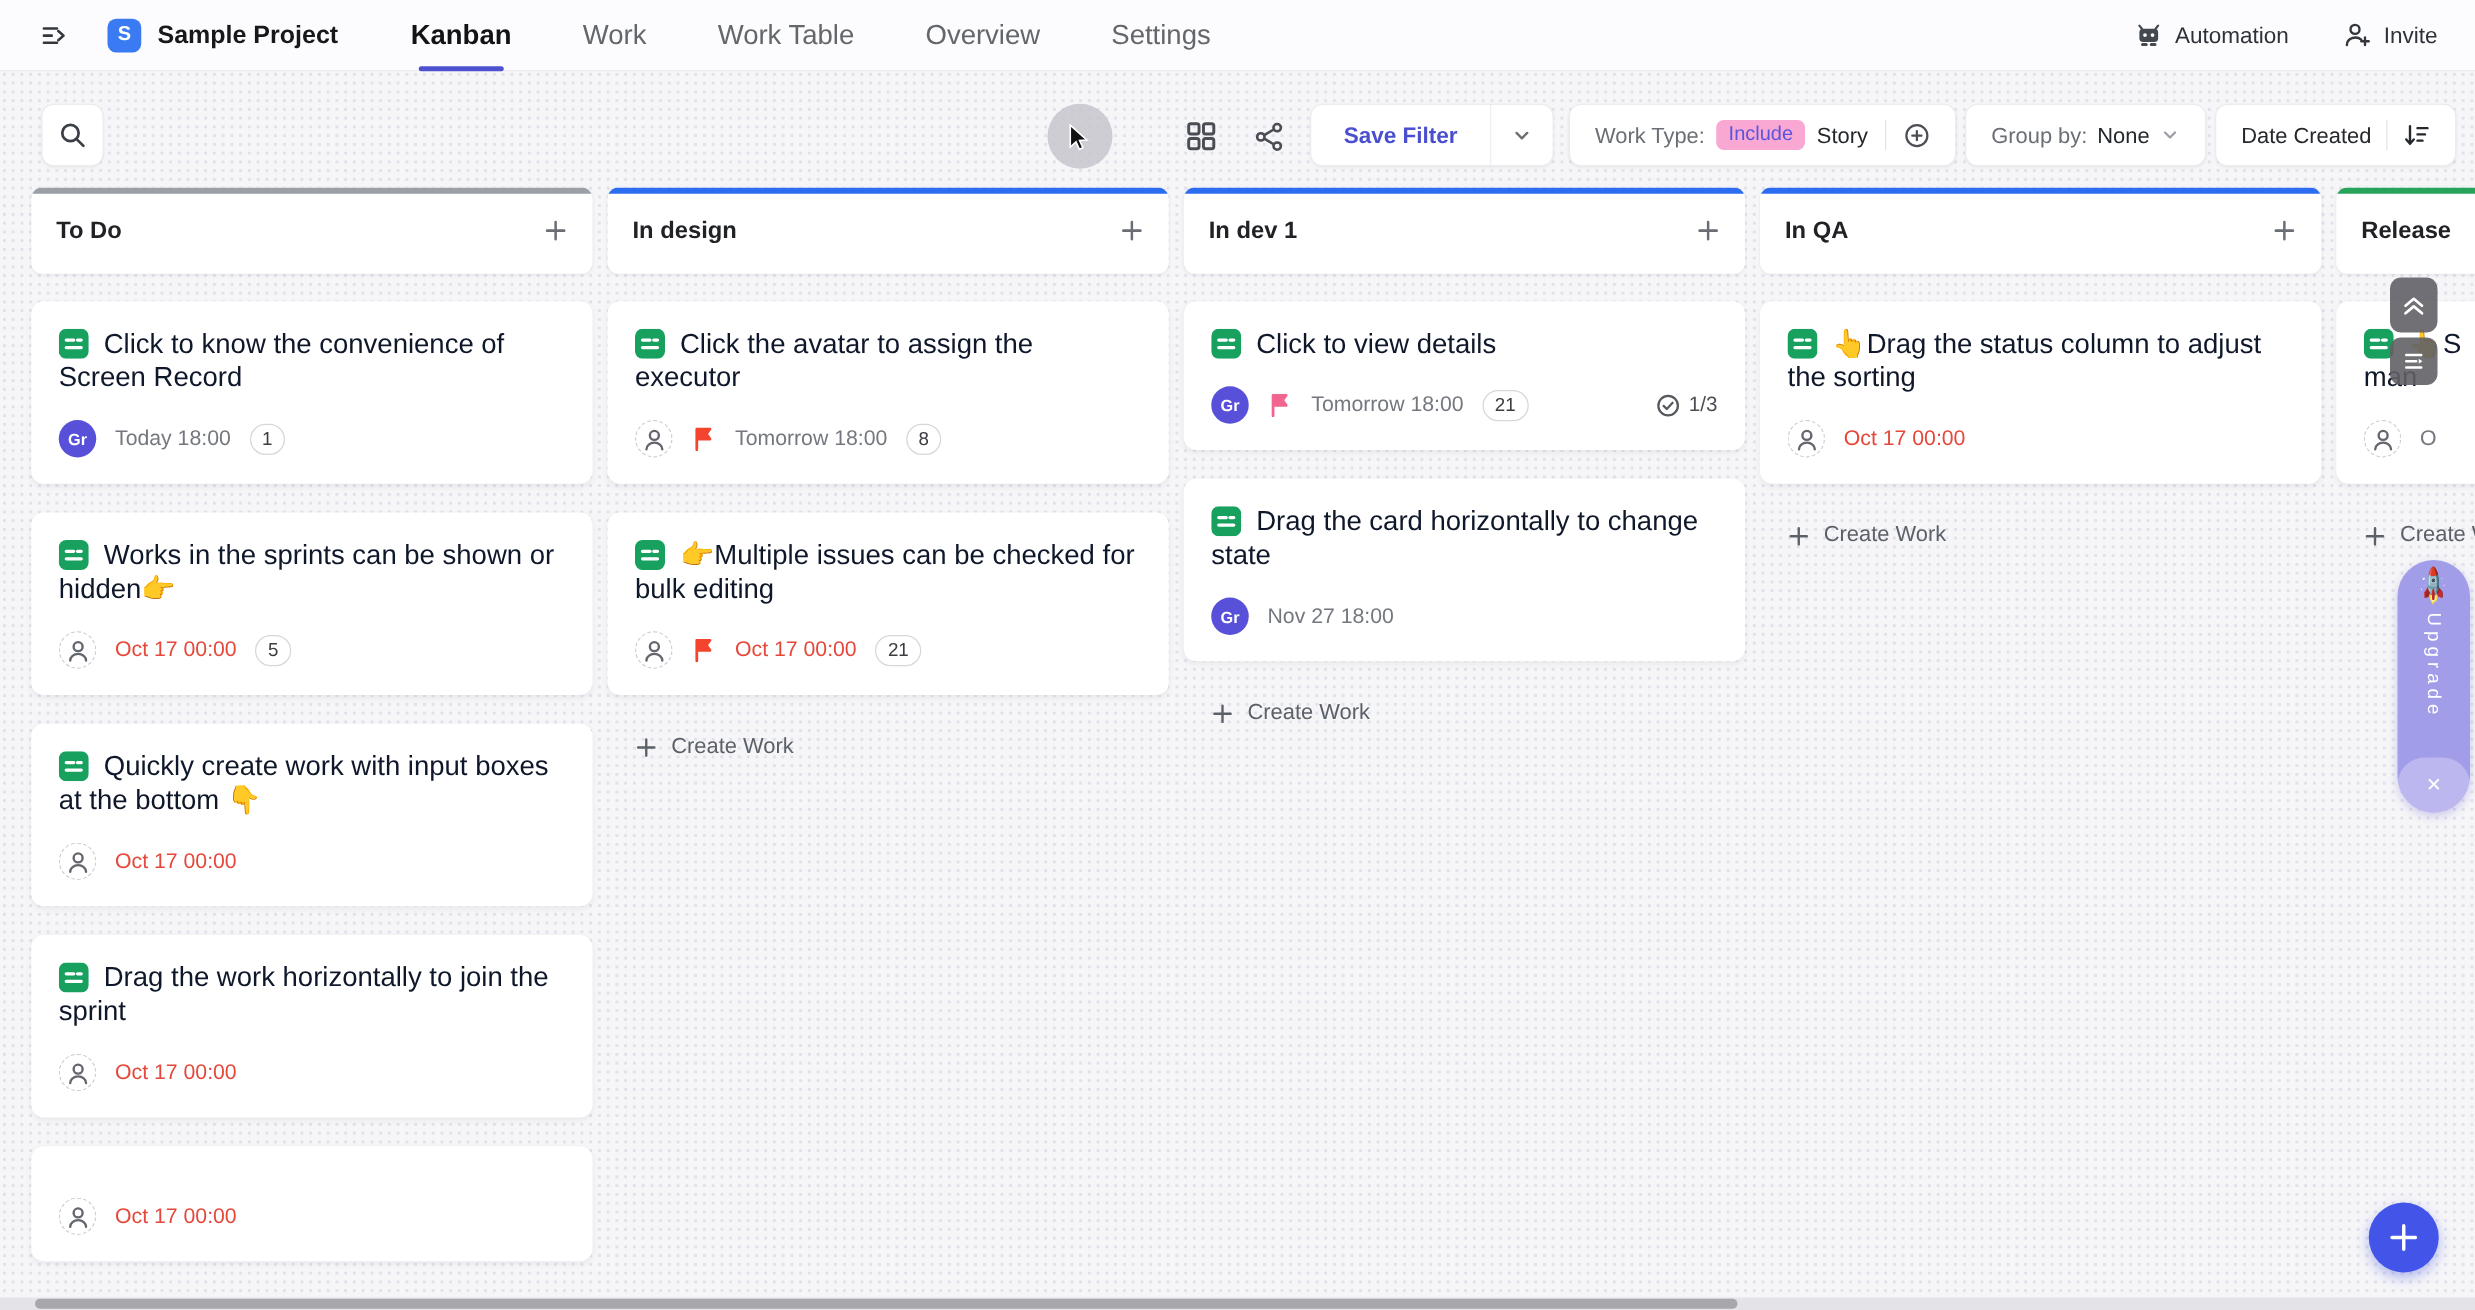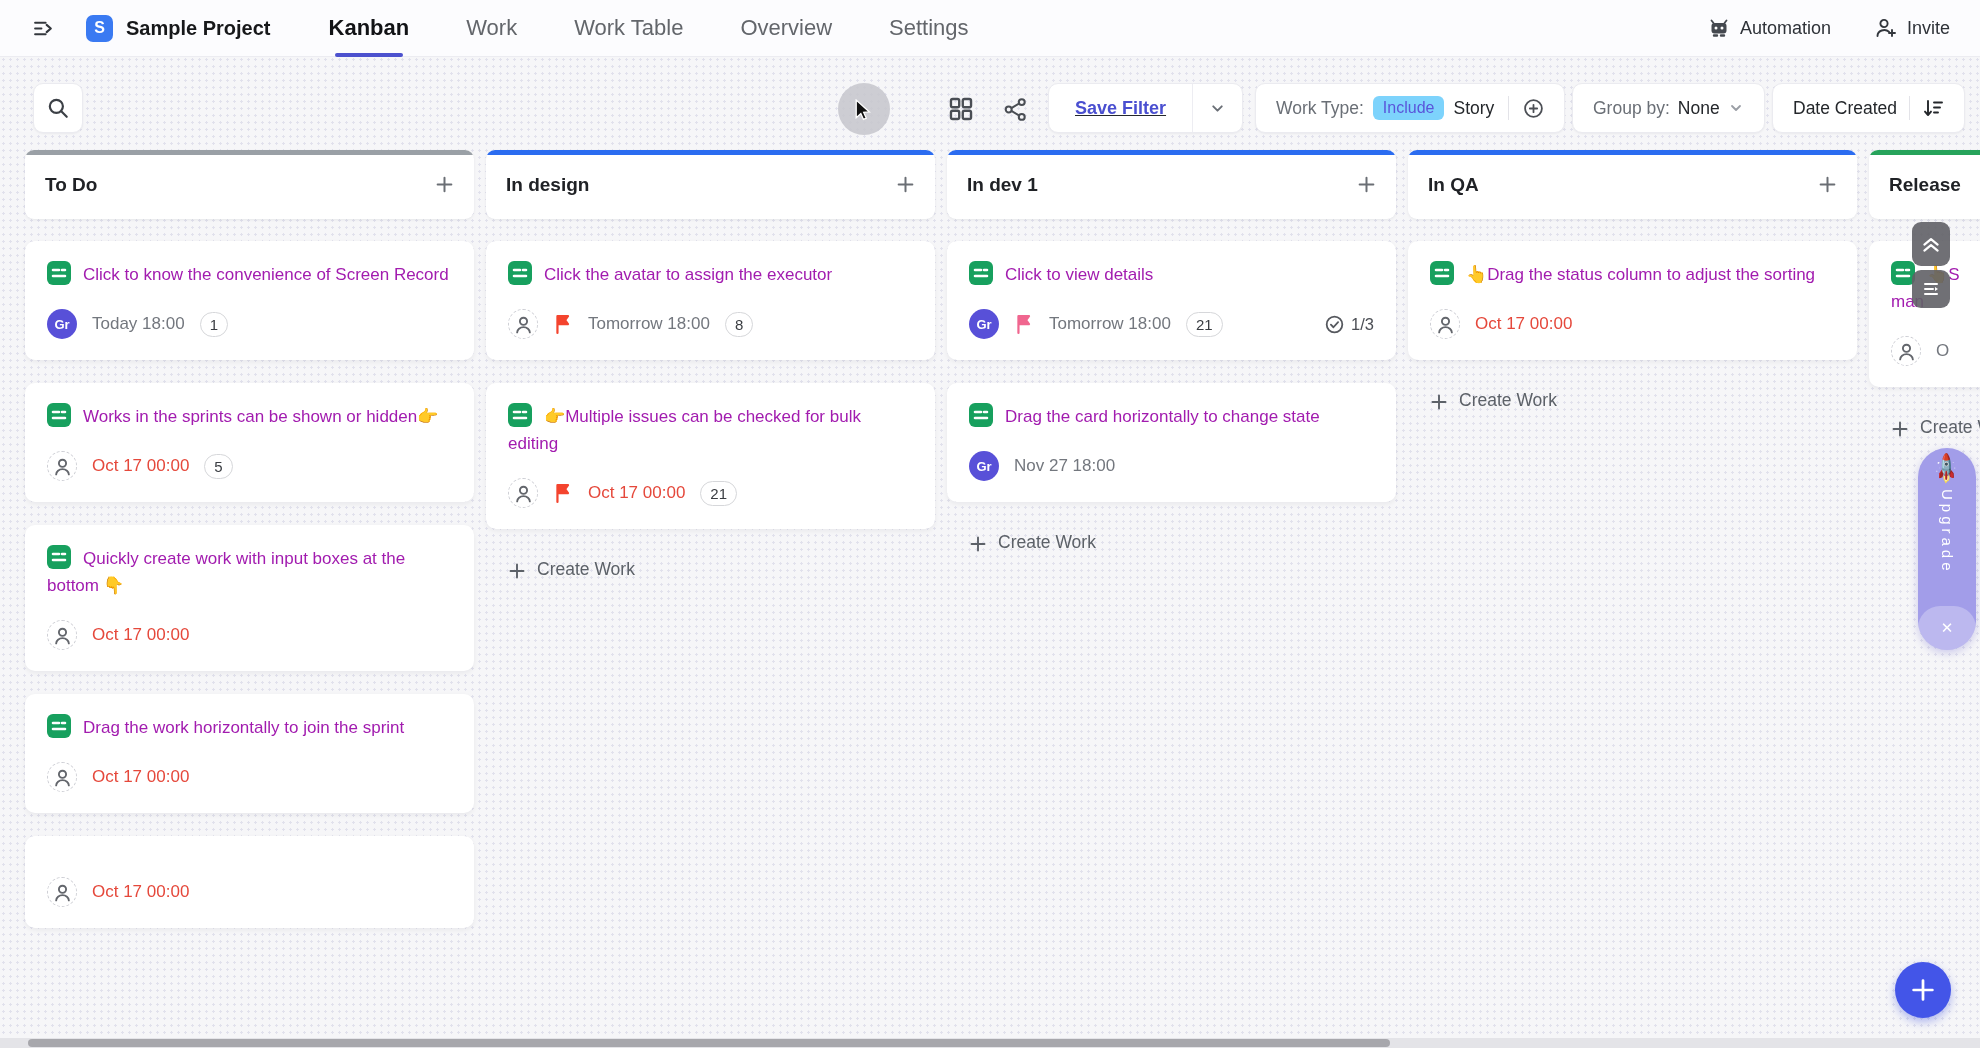--- a/index.html
+++ b/index.html
@@ -38,38 +38,38 @@
   .tb { position:absolute; height:50px; background:#fff; border:1px solid #ebebf0;
         border-radius:10px; box-shadow:0 1px 2px rgba(20,22,40,.05);
         display:flex; align-items:center; font-size:17.5px; color:#24272b; z-index:5; }
   .ghost-ic { position:absolute; z-index:5; display:flex; align-items:center; justify-content:center; cursor:pointer; background:none; border:none; }
   .cursor-spot { position:absolute; left:838px; top:83px; width:52px; height:52px; border-radius:50%;
                  background:rgba(197,197,204,.85); z-index:6; }
   .cursor-spot svg { position:absolute; left:16px; top:16px; }
   .sf-main { padding:0 26px; color:#4a4fd0; font-weight:bold; font-size:18px; }
   .sf-caret { border-left:1px solid #ededf2; padding:0 16px; height:100%; display:flex; align-items:center; color:#6a6f76; }
   .muted { color:#6a6f76; }
-  .chip { background:#7dd3fc; color:#5a55da; font-size:16px; border-radius:6px; padding:3px 10px; margin:0 9px; }
+  .chip { background:#f9a8d4; color:#5a55da; font-size:16px; border-radius:6px; padding:3px 10px; margin:0 9px; }
   .vdiv { width:1px; height:24px; background:#e3e3e8; margin:0 14px; }
   
   .col { position:absolute; top:150px; width:449px; }
   .col-hd {
     position:relative; height:69px; background:#fff; border-radius:9px; overflow:hidden;
     box-shadow:0 1px 3px rgba(20,22,40,.07); display:flex; align-items:center;
     padding:0 20px; margin-bottom:22px;
   }
   .stripe { position:absolute; top:0; left:0; right:0; height:5px; }
   .stripe-gray { background:#9aa0a6; } .stripe-blue { background:#2b6cf0; } .stripe-green { background:#27a35b; }
   .col-title { font-size:19px; font-weight:bold; color:#202226; white-space:nowrap; }
   .col-add { margin-left:auto; background:none; border:none; cursor:pointer; display:flex; }
   .card {
     background:#fff; border-radius:10px; padding:20px 22px; margin-bottom:23px;
     box-shadow:0 2px 5px rgba(20,22,40,.06); cursor:pointer;
   }
-  .card-title { font-size:17px; line-height:27px; color:#a21caf; }
+  .card-title { font-size:22px; line-height:27px; color:#0f172a; }
   .story-ic { display:inline-block; vertical-align:-5px; margin-right:12px; }
   .prewrap { white-space:pre-line; }
   .card-meta { display:flex; align-items:center; gap:15px; margin-top:20px; min-height:32px; }
   .avatar { width:30px; height:30px; border-radius:50%; background:#5850d8; color:#fff;
             font-size:13px; font-weight:bold; display:flex; align-items:center; justify-content:center; cursor:pointer; }
   .avatar-ph { width:30px; height:30px; border-radius:50%; border:1.5px dashed #cdced4;
                display:flex; align-items:center; justify-content:center; cursor:pointer; }
   .date { font-size:17px; }
   .date.red { color:#e5483b; } .date.gray { color:#73777e; }
   .badge { border:1.6px solid #d6d7da; border-radius:999px; padding:3px 9px; min-width:18px;
@@ -222,21 +222,21 @@
     <svg width="26" height="26">
         <use href="#i-grid"></use>
       </svg>
   </button>
   <button class="ghost-ic" style="left:1000px; top:94px; width:30px; height:30px;">
     <svg width="25" height="25">
         <use href="#i-share"></use>
       </svg>
   </button>
 
-  <div class="tb" style="left:1048px; top:83px;text-decoration:underline;">
+  <div class="tb" style="left:1048px; top:83px;">
     <span class="sf-main">Save Filter</span>
     <span class="sf-caret">
       <svg width="17" height="17" stroke="#6a6f76">
           <use href="#i-chevron"></use>
         </svg>
     </span>
   </div>
 
   <div class="tb" style="left:1255px; top:83px; padding:0 20px;">
     <span class="muted">Work Type:</span>

